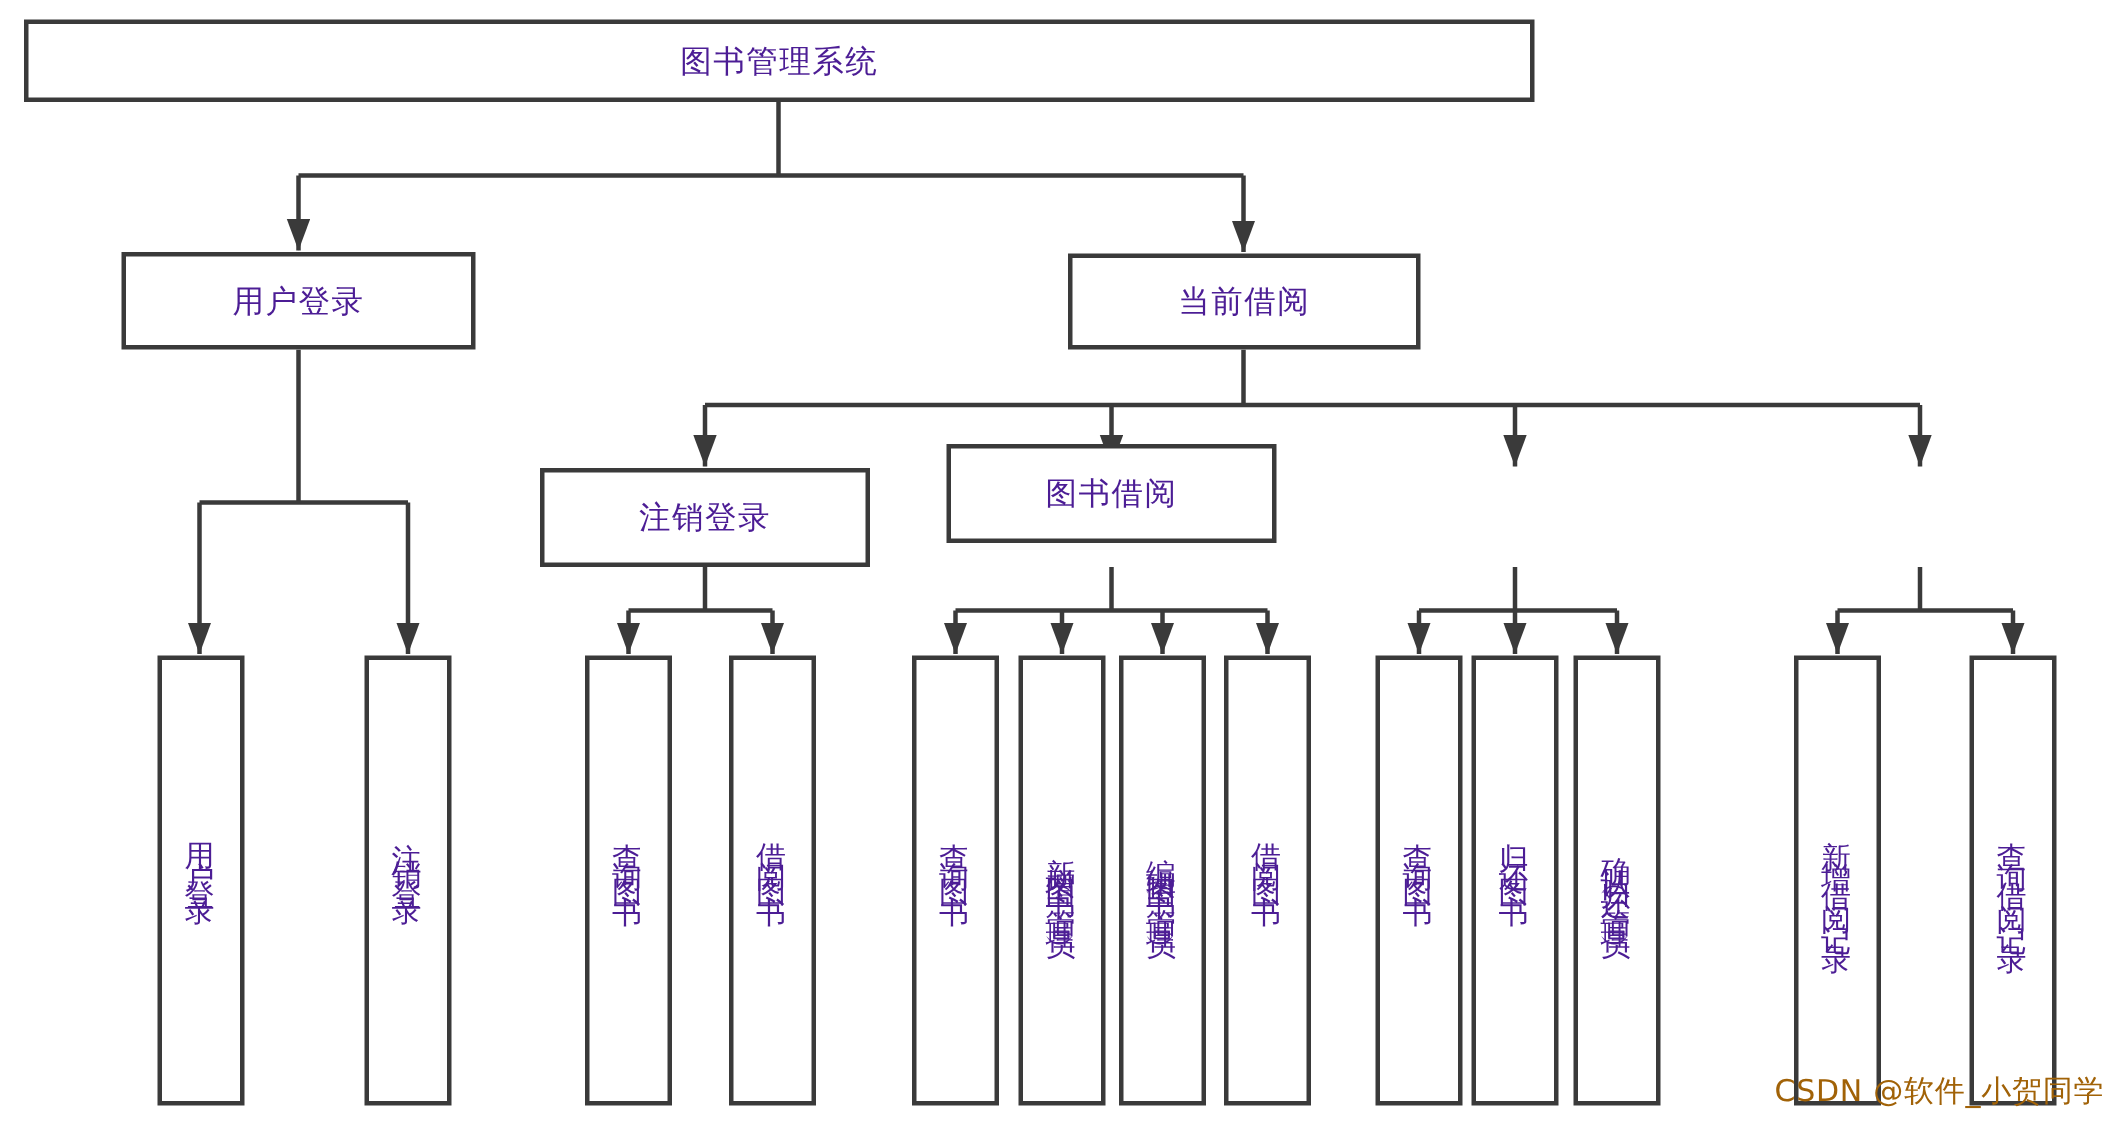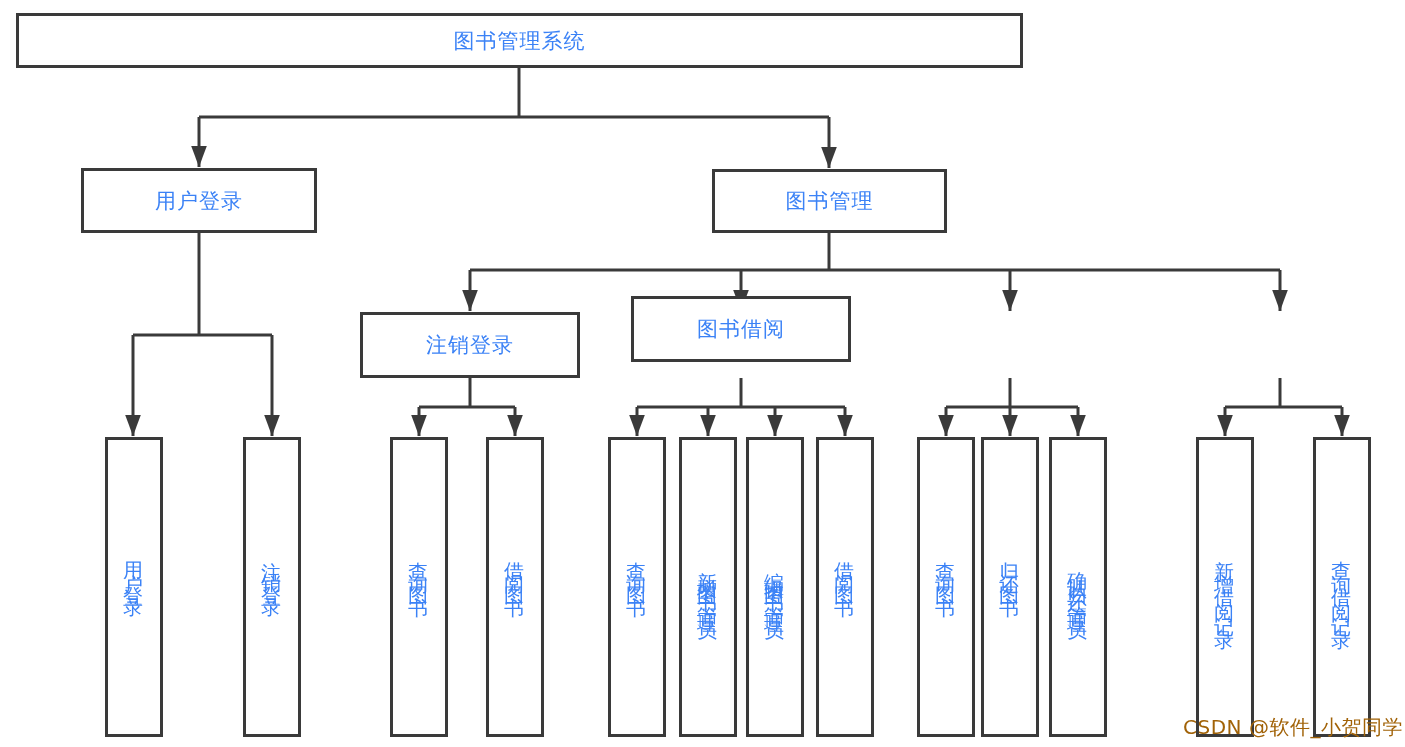--- a/index.html
+++ b/index.html
@@ -12,21 +12,21 @@
   }
   .wires{position:absolute;left:0;top:0;}
   .node{
     position:absolute;
     box-sizing:border-box;
     border:3px solid #3a3a3a;
     background:#ffffff;
     display:flex;
     align-items:center;
     justify-content:center;
-    color:#3b82f6;
+    color:#4c1d95;
   }
   .node.h{font-size:21px;letter-spacing:1px;}
   .node.v{top:437px;height:300px;width:58px;font-size:20px;}
   .vtext{
     writing-mode:vertical-rl;
     text-orientation:mixed;
     white-space:nowrap;
   }
   .ls4{letter-spacing:12px;margin-top:-34px;}
   .ls6{letter-spacing:14px;}
@@ -95,21 +95,21 @@
   </svg>
 
   <div class="node h" style="left:16px;top:13px;width:1007px;height:55px">
     <span>图书管理系统</span>
   </div>
 
   <div class="node h" style="left:81px;top:168px;width:236px;height:65px">
     <span>用户登录</span>
   </div>
   <div class="node h" style="left:712px;top:169px;width:235px;height:64px">
-    <span>图书管理</span>
+    <span>当前借阅</span>
   </div>
 
   <div class="node h" style="left:360px;top:312px;width:220px;height:66px">
     <span>注销登录</span>
   </div>
   <div class="node h" style="left:631px;top:296px;width:220px;height:66px">
     <span>图书借阅</span>
   </div>
 
   <div class="node v" style="left:105px">

